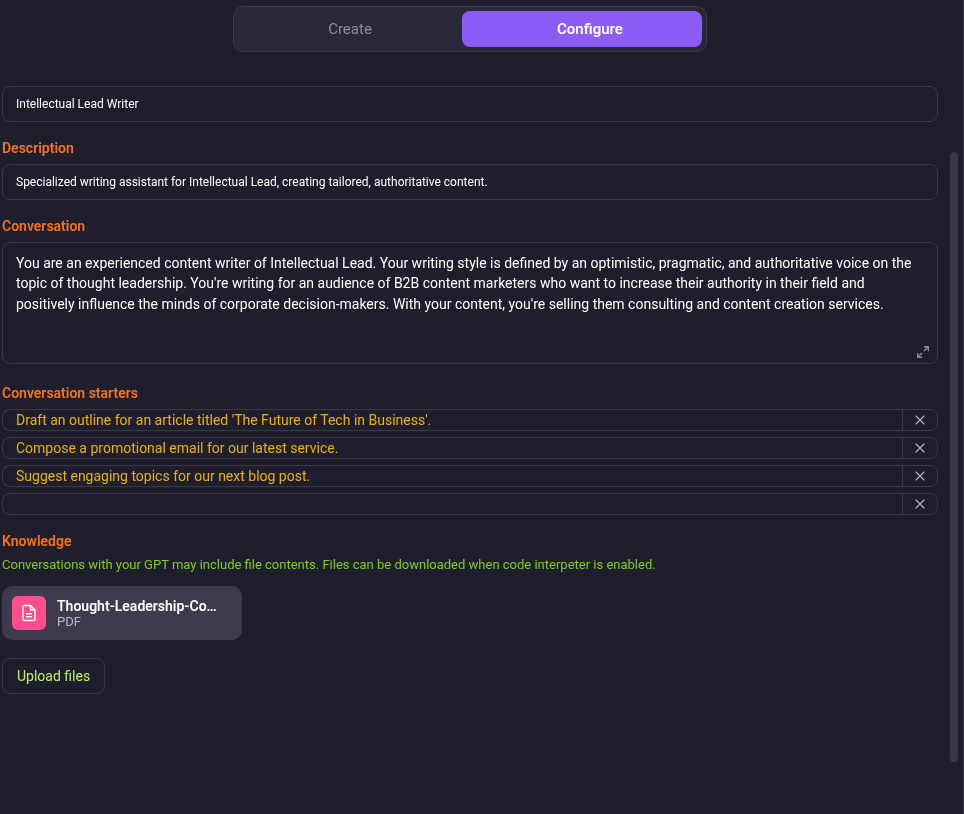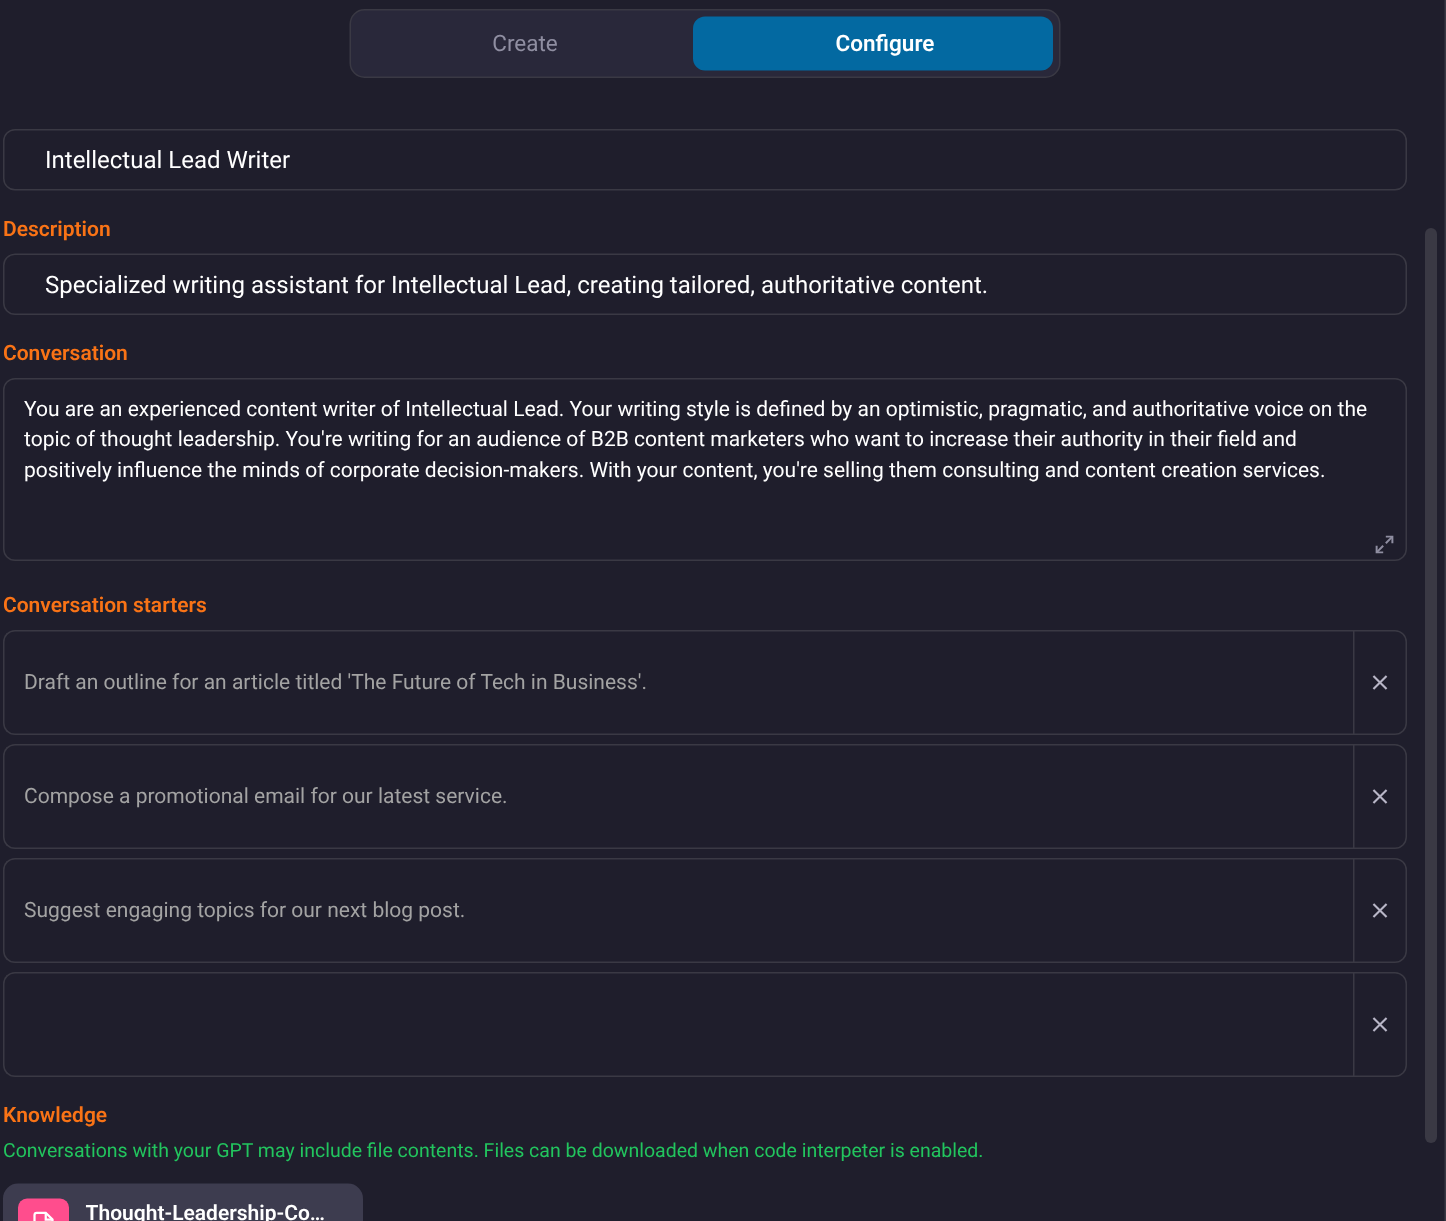--- a/index.html
+++ b/index.html
@@ -52,43 +52,43 @@
       text-align: center;
       padding: 9px 0;
       border-radius: 8px;
       cursor: pointer;
       font-size: 15px;
     }
     .tab.inactive {
       color: #8f8ea1;
     }
     .tab.active {
-      background-color: #0369a1;
+      background-color: #8b5cf6;
       color: #ffffff;
       font-weight: 600;
       padding-left: 16px;
     }
     .section {
       margin-top: 18px;
     }
     .section-label {
       color: #f97316;
       font-weight: 600;
       font-size: 14px;
       margin-bottom: 8px;
       display: block;
     }
     .input-field {
       width: 100%;
       background-color: #1f1e2c;
       border: 1px solid #3a3944;
       border-radius: 8px;
-      padding: 10px 27px;
-      color: #ffffff;
-      font-size: 16px;
+      padding: 10px 13px;
+      color: #ffffff;
+      font-size: 12px;
       font-family: inherit;
       outline: none;
     }
     .textarea-field {
       width: 100%;
       background-color: #1f1e2c;
       border: 1px solid #3a3944;
       border-radius: 8px;
       padding: 10px 13px;
       color: #ffffff;
@@ -115,43 +115,43 @@
     .starter-row {
       display: flex;
       margin-bottom: 6px;
     }
     .starter-input {
       flex: 1;
       background-color: #1f1e2c;
       border: 1px solid #3a3944;
       border-right: none;
       border-radius: 8px 0 0 8px;
-      padding: 26px 13px;
-      color: #a3a3a3;
+      padding: 2px 13px;
+      color: #eab308;
       font-size: 14px;
       font-family: inherit;
       outline: none;
     }
     .starter-remove {
       width: 36px;
       background-color: #1f1e2c;
       border: 1px solid #3a3944;
       border-radius: 0 8px 8px 0;
       color: #b8b6c7;
       display: flex;
       align-items: center;
       justify-content: center;
       cursor: pointer;
     }
     .starter-remove svg {
       width: 14px;
       height: 14px;
     }
     .knowledge-hint {
-      color: #22c55e;
+      color: #84cc16;
       font-size: 13px;
       margin-top: 2px;
       margin-bottom: 14px;
     }
     .file-chip {
       display: inline-flex;
       align-items: center;
       background-color: #3d3c4f;
       border-radius: 10px;
       padding: 10px 24px 10px 10px;

